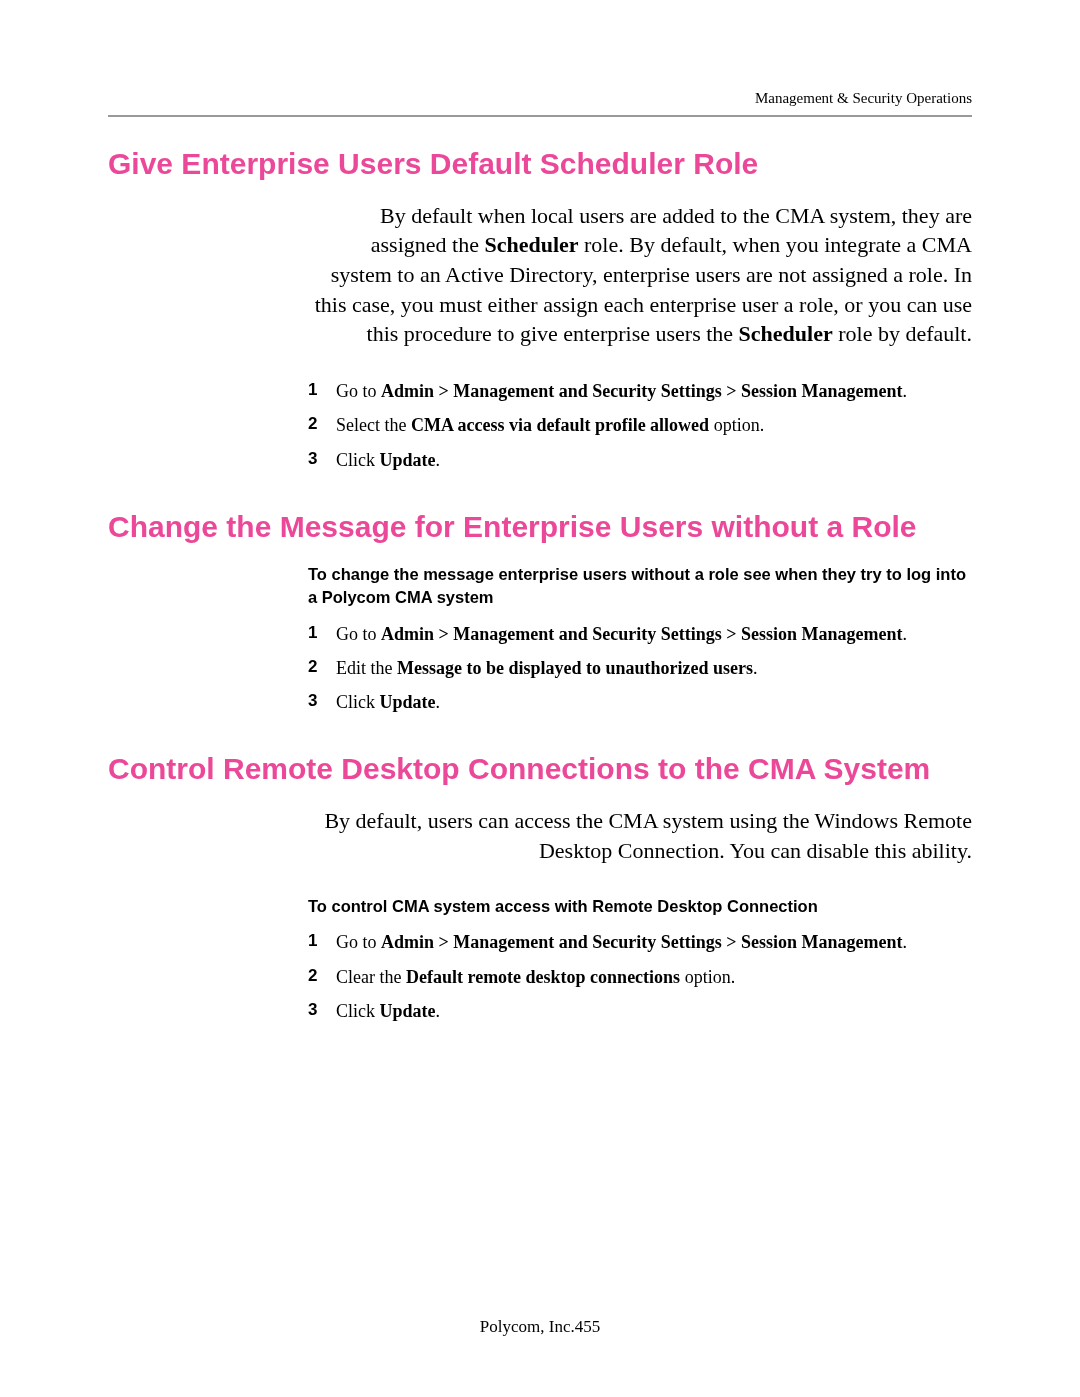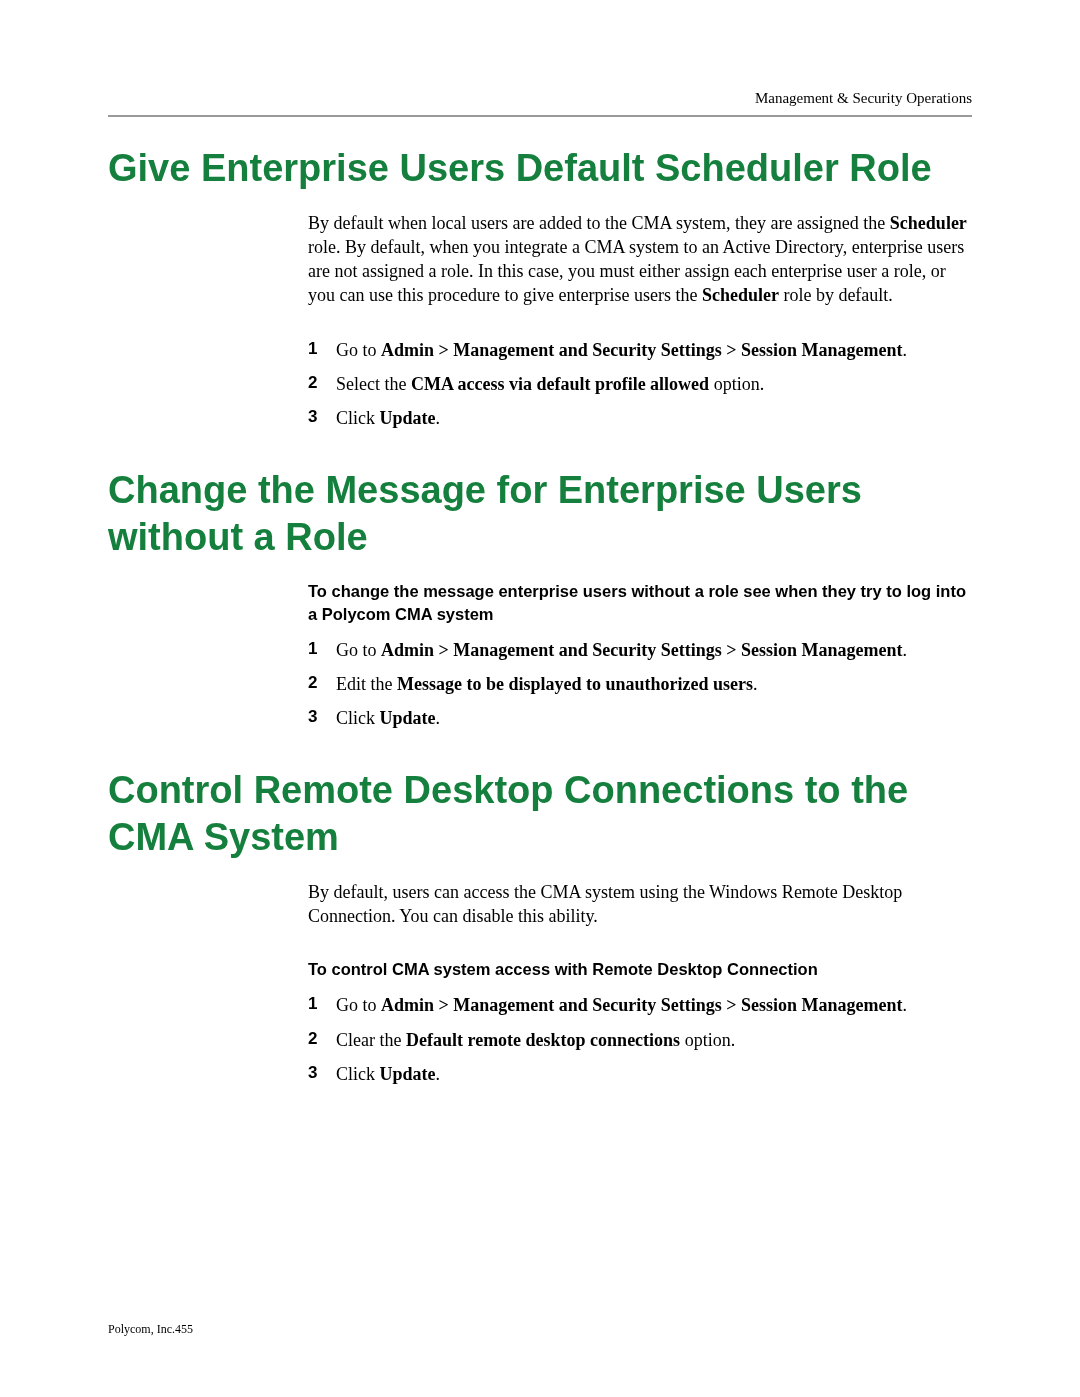--- a/index.html
+++ b/index.html
@@ -23,34 +23,35 @@
     color: #000;
     font-family: "Palatino Linotype", "Book Antiqua", Palatino, serif;
     margin-bottom: 8px;
   }
   .top-rule {
     border: none;
     border-top: 2px solid #999;
     margin: 0 0 28px 0;
   }
   h1.section-title {
-    color: #15803d;
+    color: #ec4899;
     font-family: "Trebuchet MS", "Lucida Sans", Arial, sans-serif;
     font-weight: 600;
-    font-size: 38px;
+    font-size: 30px;
     margin: 18px 0 18px 0;
     line-height: 1.25;
   }
   .body-indent {
     margin-left: 200px;
   }
   p.body-para {
-    font-size: 18px;
+    font-size: 22px;
     line-height: 1.35;
     margin: 0 0 30px 0;
+    text-align: right;
   }
   p.sub-heading {
     font-family: "Trebuchet MS", "Lucida Sans", Arial, sans-serif;
     font-weight: bold;
     font-size: 16.5px;
     margin: 0 0 12px 0;
     line-height: 1.4;
   }
   ol.steps {
     list-style: none;
@@ -76,22 +77,22 @@
   .step-extra {
     margin-top: 8px;
   }
   .b { font-weight: bold; }
   .footer {
     position: absolute;
     bottom: 60px;
     left: 108px;
     right: 108px;
     display: flex;
-    justify-content: flex-start;
-    font-size: 12px;
+    justify-content: center;
+    font-size: 17px;
     font-family: "Palatino Linotype", "Book Antiqua", Palatino, serif;
   }
 </style>
 </head>
 <body>
 
 <div class="page">
 
   <div class="header-right">Management &amp; Security Operations</div>
   <hr class="top-rule">

